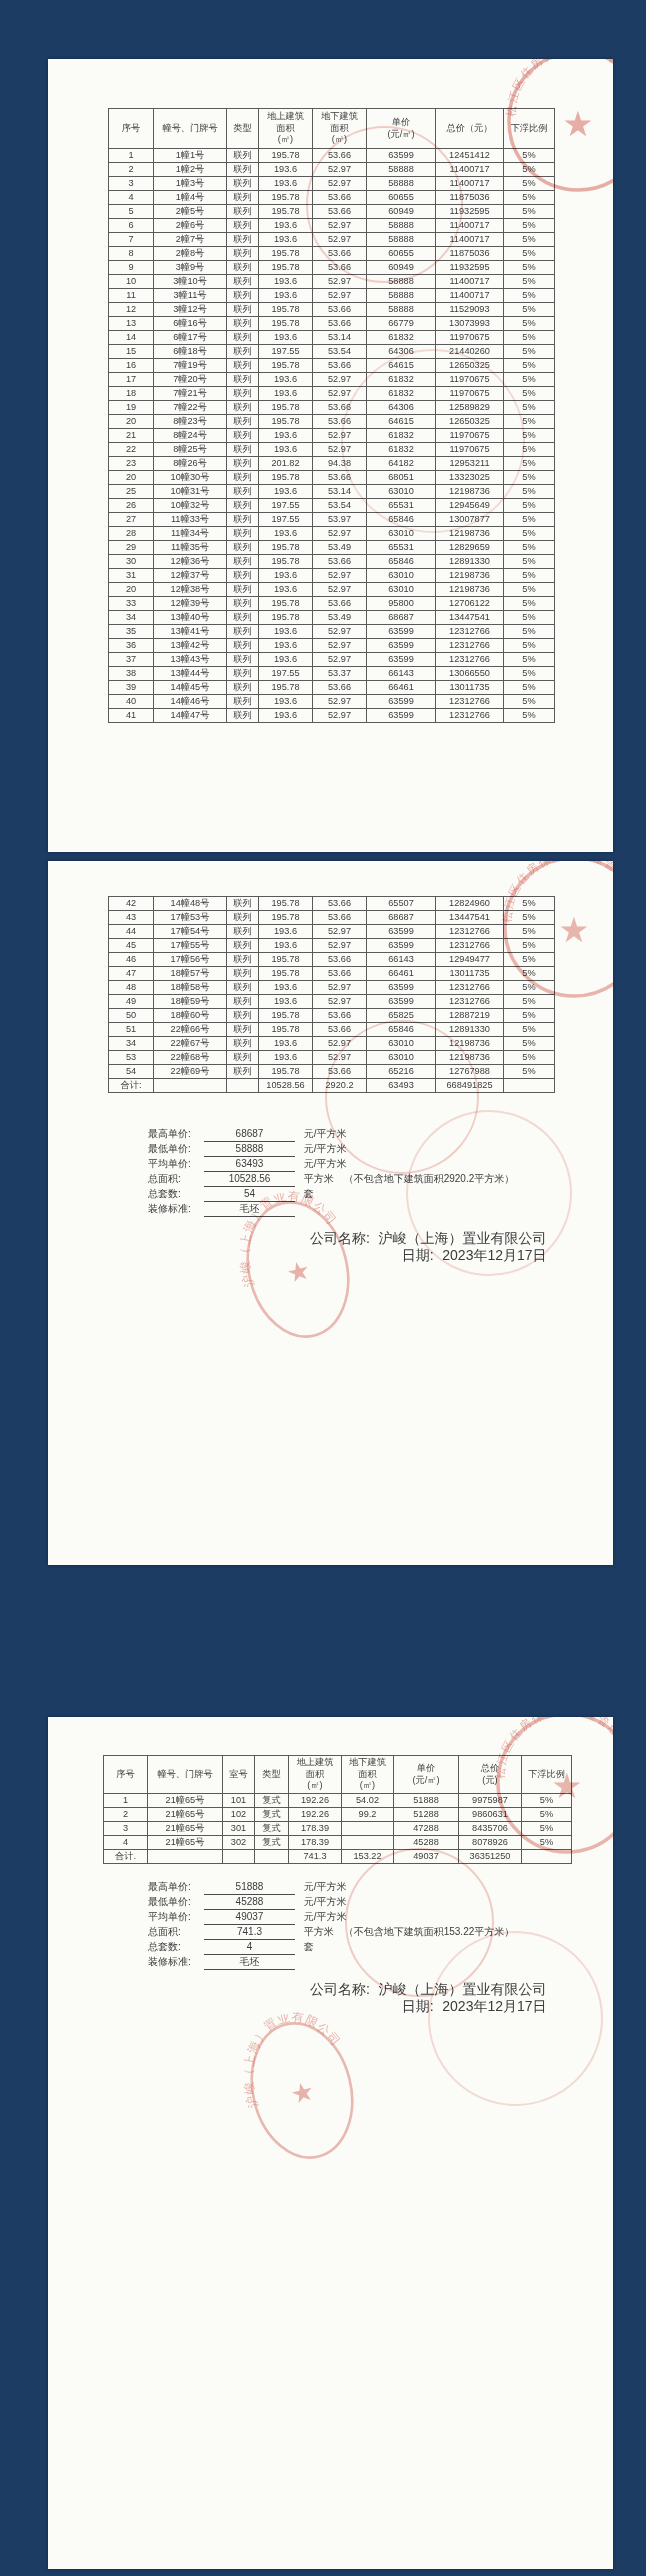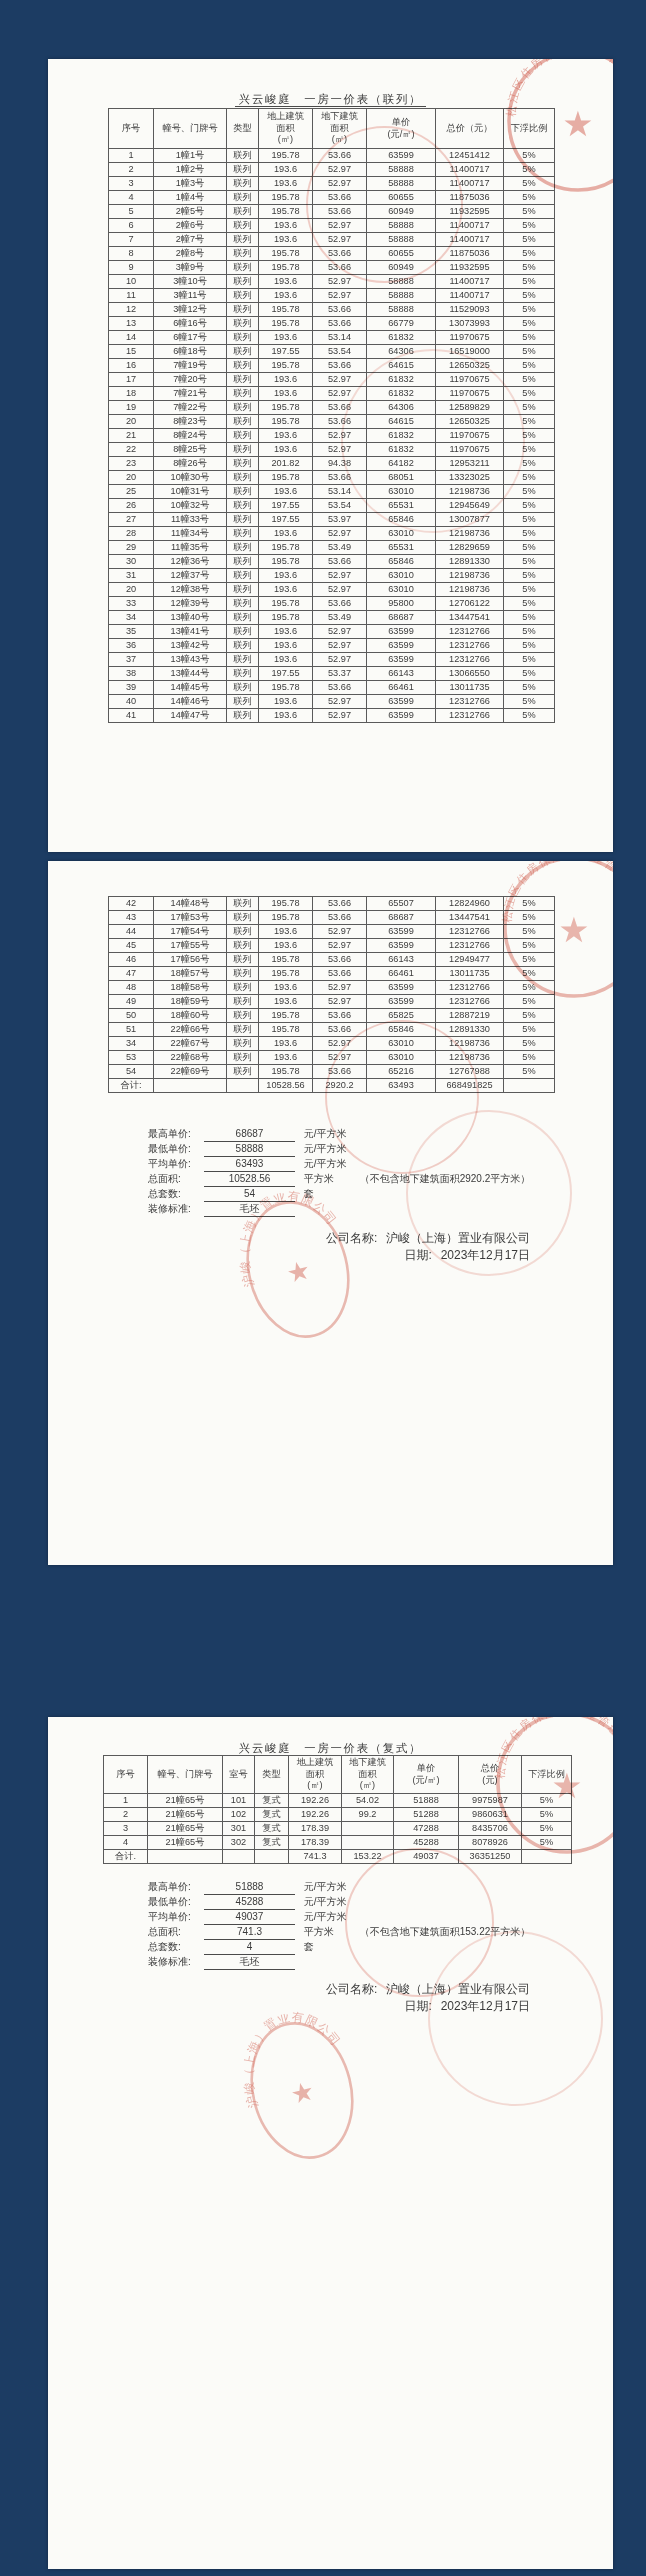--- a/index.html
+++ b/index.html
@@ -28,23 +28,23 @@
   td { font-size:9.2px; height:13px; line-height:13px; white-space:nowrap; }
   table { background:transparent; }
 
   .summary { position:absolute; left:100px; color:#3a3a3a; }
   #page2 .summary { top:265px; }
   #page3 .summary { top:162px; }
   .sum-line { height:15px; line-height:15px; font-size:10px; white-space:nowrap; }
   .sum-label { display:inline-block; width:56px; }
   .sum-value { display:inline-block; width:91px; text-align:center; border-bottom:0.9px solid #4a4a4a; }
   .sum-unit  { display:inline-block; margin-left:8.7px; }
-  .sum-note  { display:inline-block; margin-left:26px; }
-
-  .company-block { position:absolute; left:262px; color:#3a3a3a; font-size:12px;margin-left:16px; }
+  .sum-note  { display:inline-block; margin-left:10px; }
+
+  .company-block { position:absolute; left:262px; color:#3a3a3a; font-size:14px; }
   #page2 .company-block { top:369px; }
   #page3 .company-block { top:264px; }
   .co-line { height:16.6px; line-height:16.6px; white-space:nowrap; }
   .co-line.date { margin-left:12.2px;text-align:right; }
   .co-label { margin-right:8.7px; }
 
   
   .stamp { position:absolute; mix-blend-mode:multiply; pointer-events:none; }
   .faint-circle { position:absolute; border:2.6px solid rgba(214,98,84,.30); border-radius:50%;
                   mix-blend-mode:multiply; pointer-events:none; }
@@ -57,21 +57,20 @@
 <svg width="0" height="0" style="position:absolute">
   <defs>
     <path id="gov-arc" d="M 16,92 A 72,72 0 1,1 158,92" fill="none"></path>
     <path id="oval-arc" d="M 18,100 A 54,76 0 1,1 124,100" fill="none"></path>
   </defs>
 </svg>
 
 <div id="canvas">
 
   <div class="page" id="page1">
-    <div class="doc-title"><span>兴云峻庭　一房一价表（联列）</span></div>
 
     <table id="t1">
       <colgroup>
         <col style="width:45px">
           <col style="width:73px">
           <col style="width:32px">
           <col style="width:54px">
         <col style="width:54px">
           <col style="width:69px">
           <col style="width:68px">
@@ -235,21 +234,21 @@
             <td>11970675</td>
             <td>5%</td>
           </tr>
           <tr>
             <td>15</td>
             <td>6幢18号</td>
             <td>联列</td>
             <td>197.55</td>
             <td>53.54</td>
             <td>64306</td>
-            <td>16519000</td>
+            <td>21440260</td>
             <td>5%</td>
           </tr>
           <tr>
             <td>16</td>
             <td>7幢19号</td>
             <td>联列</td>
             <td>195.78</td>
             <td>53.66</td>
             <td>64615</td>
             <td>12650325</td>
@@ -717,21 +716,20 @@
     <svg class="stamp oval-stamp" style="left:188px; top:330px;" width="124" height="157" viewBox="0 0 142 180">
       <ellipse cx="71" cy="90" rx="56" ry="78" fill="none" stroke="rgba(205,75,58,.5)" stroke-width="3"></ellipse>
       <text font-size="14" fill="rgba(205,75,58,.55)" letter-spacing="1">
         <textPath href="#oval-arc" startOffset="2%">沪峻（上海）置业有限公司</textPath>
       </text>
       <text x="71" y="103" text-anchor="middle" font-size="30" fill="rgba(205,75,58,.55)">★</text>
     </svg>
   </div>
 
   <div class="page" id="page3">
-    <div class="doc-title"><span>兴云峻庭　一房一价表（复式）</span></div>
 
     <table id="t3">
       <colgroup>
         <col style="width:44px">
           <col style="width:75px">
           <col style="width:32px">
           <col style="width:34px">
         <col style="width:53px">
           <col style="width:52px">
           <col style="width:65px">

